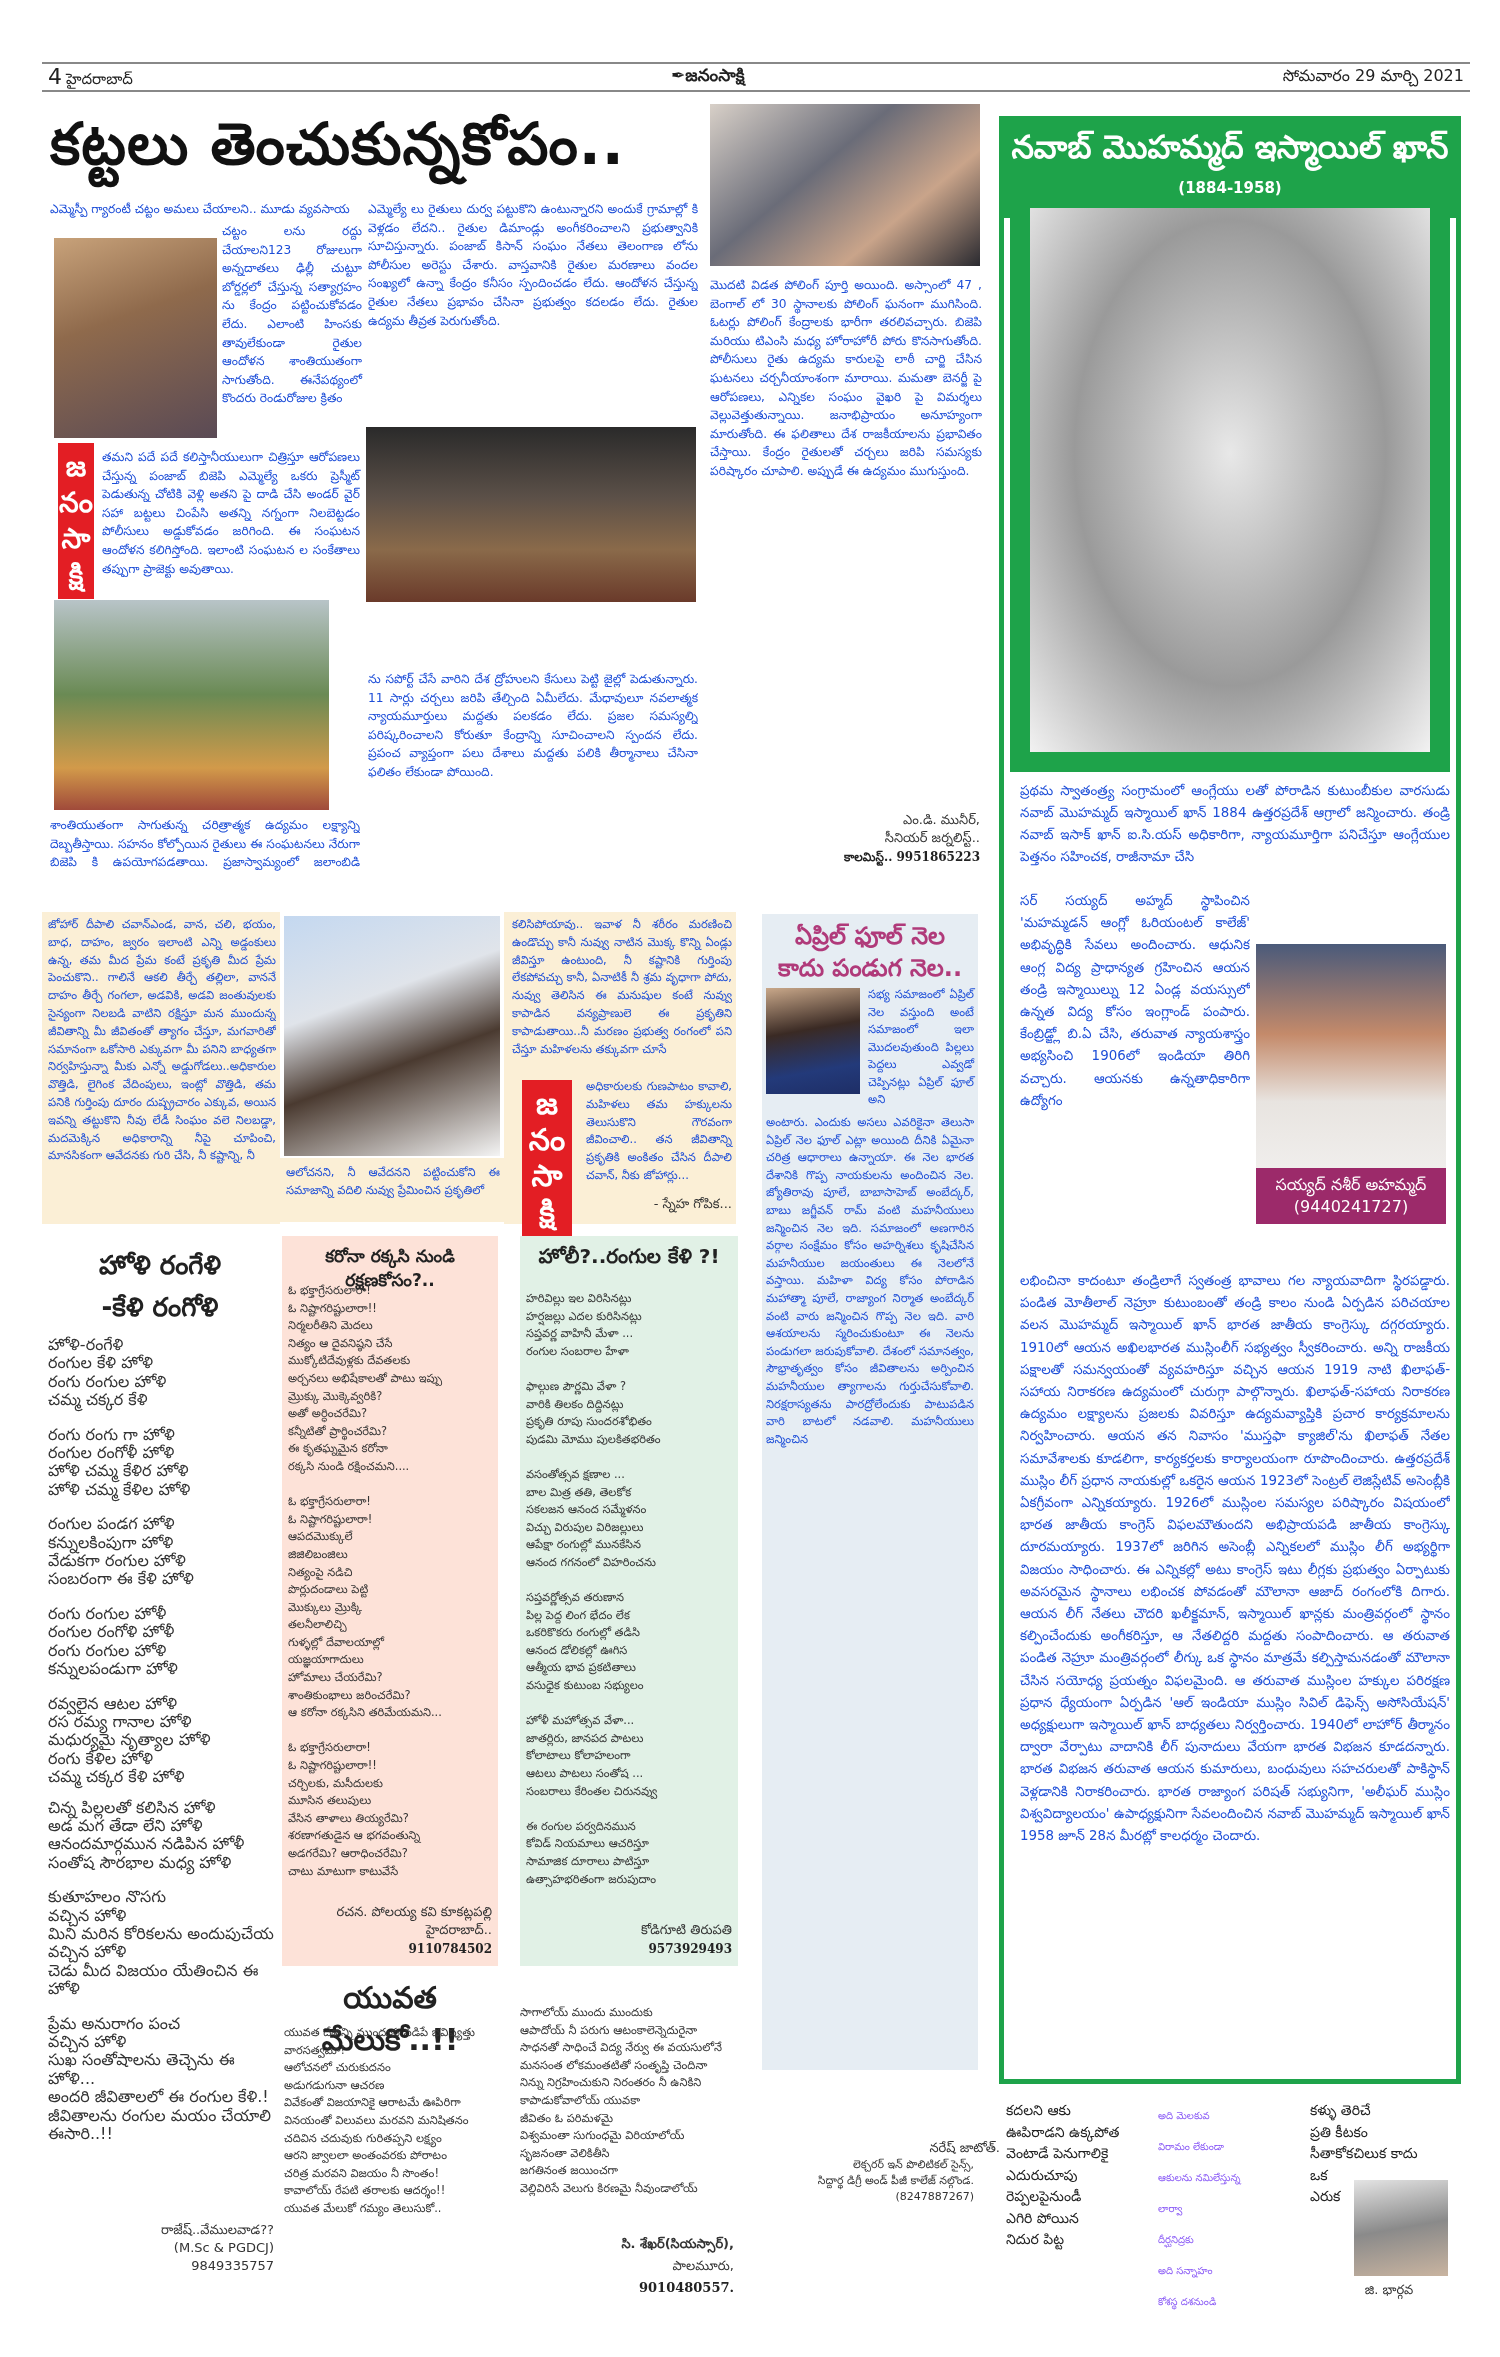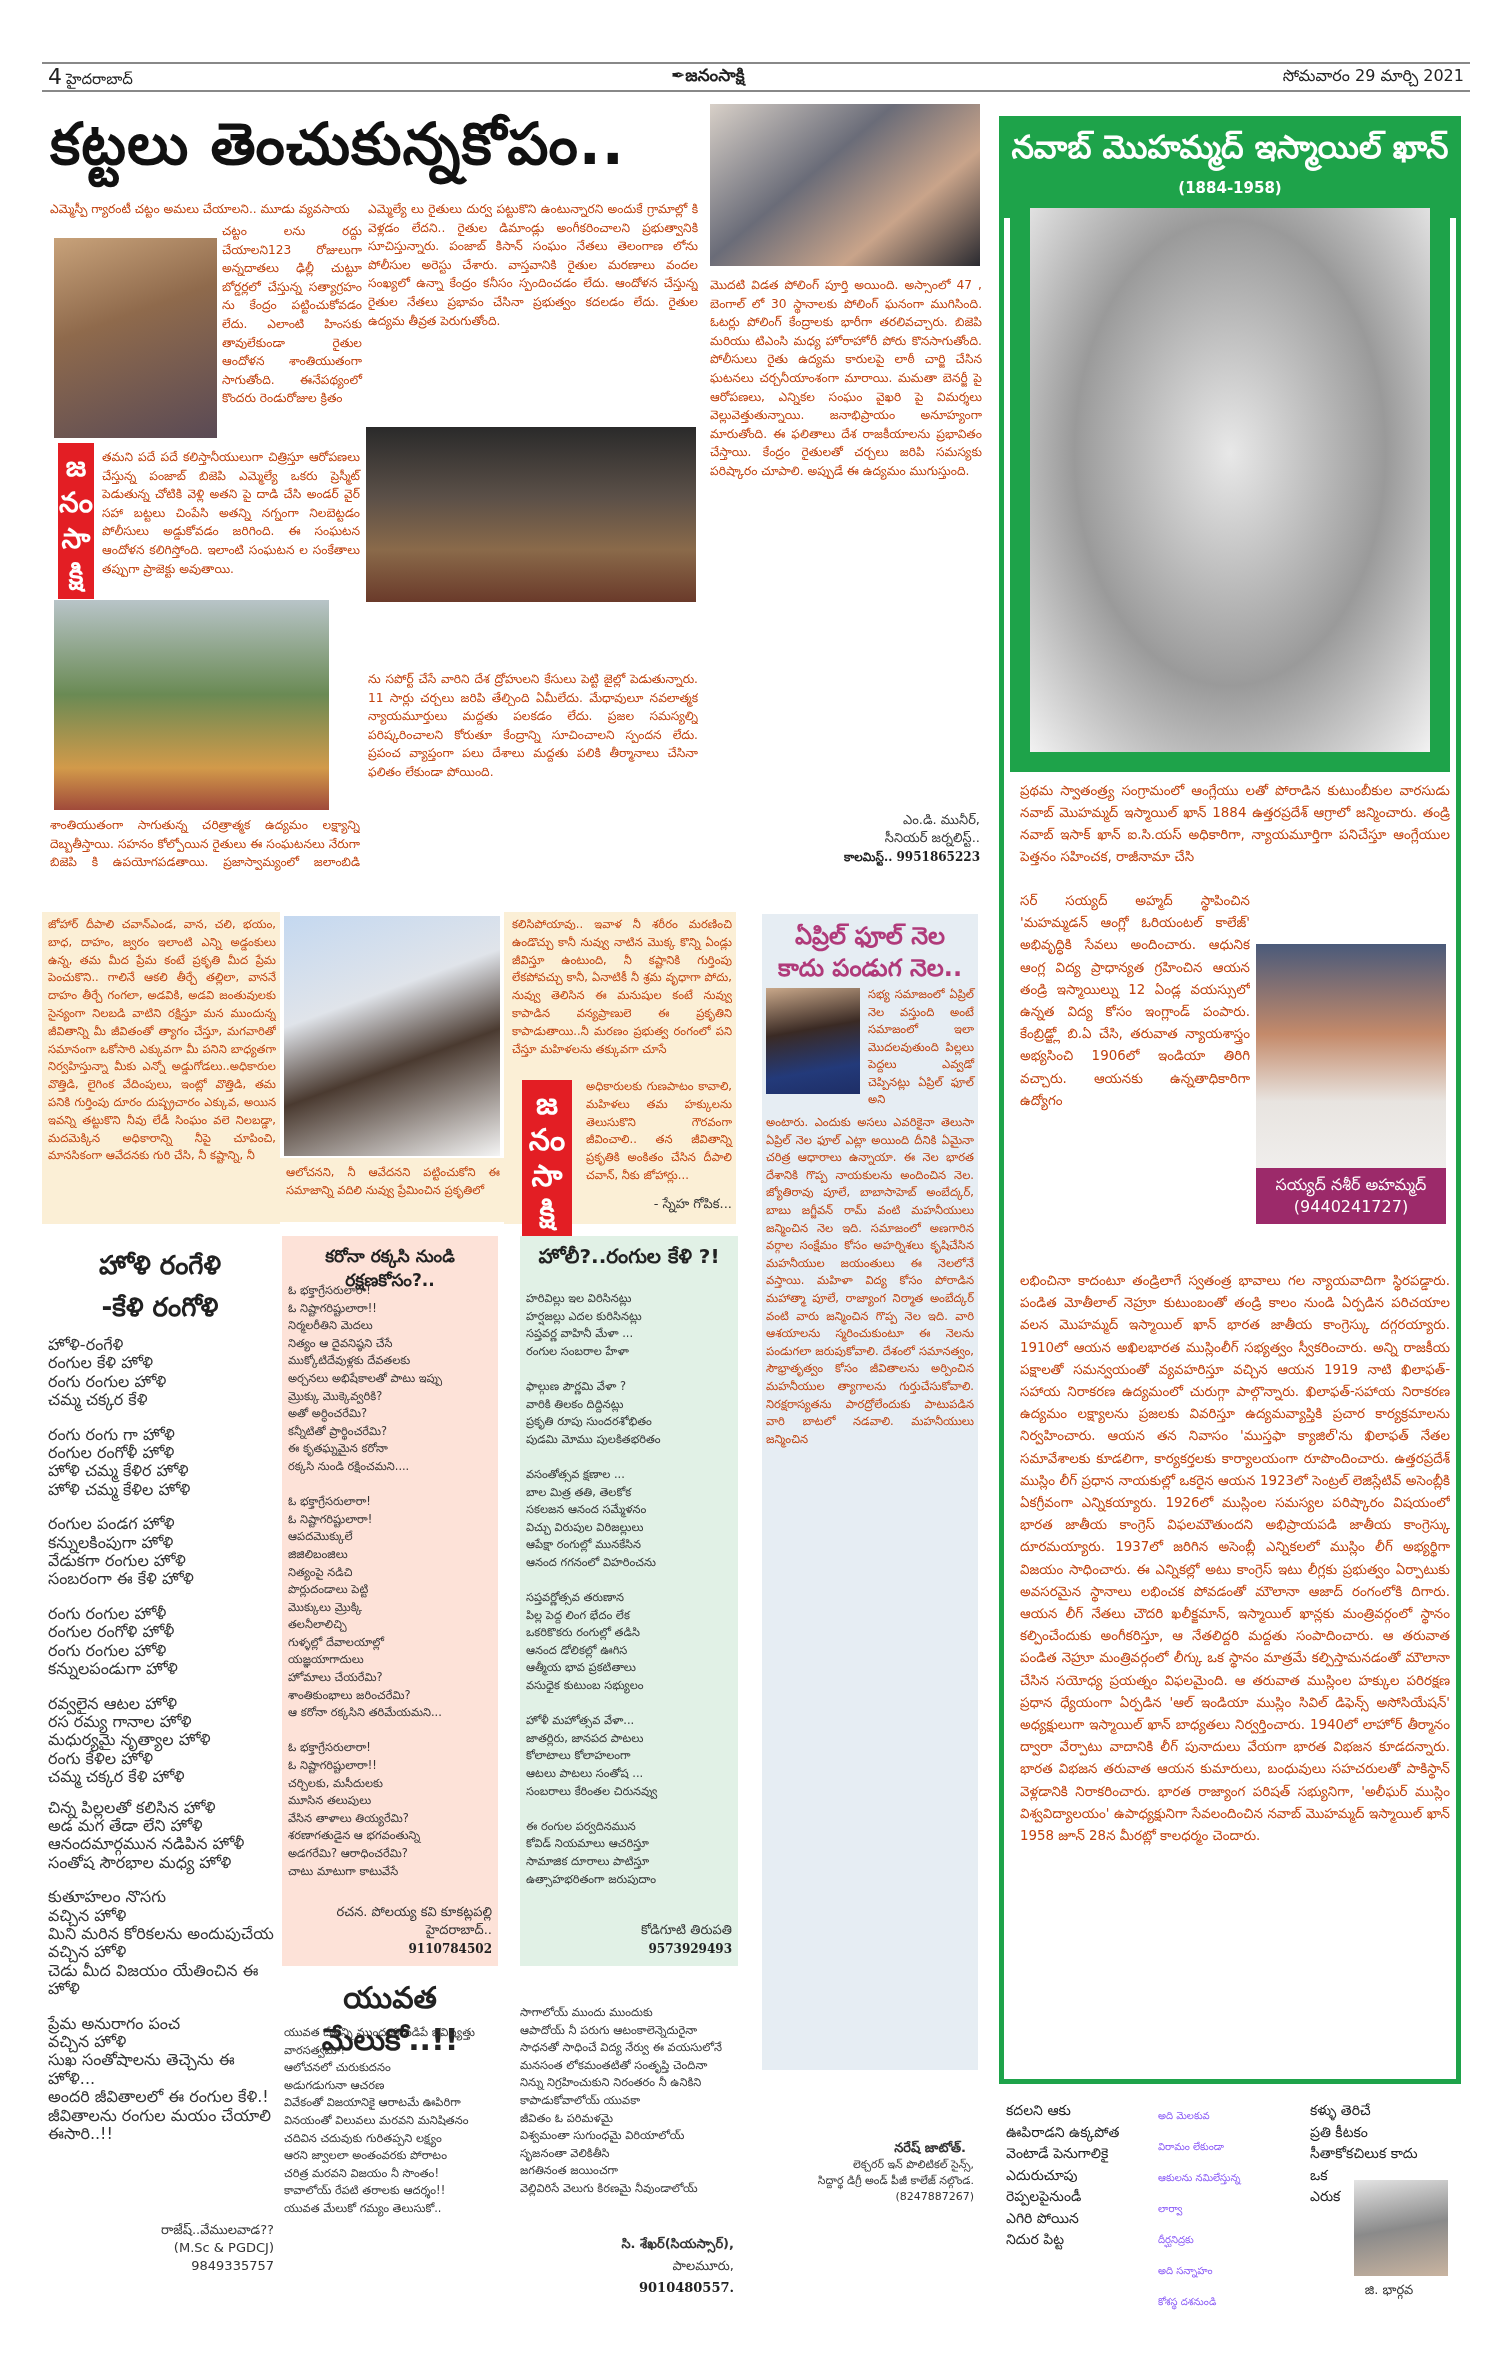--- a/index.html
+++ b/index.html
@@ -4,21 +4,21 @@
 <style>
 *{box-sizing:border-box;margin:0;padding:0}
 body{width:1500px;height:2357px;background:#fff;font-family:"DejaVu Sans",sans-serif;color:#222;position:relative;overflow:hidden}
 .abs{position:absolute}
 .hdr{left:42px;top:62px;width:1428px;height:30px;border-top:2px solid #888;border-bottom:2px solid #888;display:flex;align-items:center;justify-content:space-between;padding:0 6px}
 .hdr .pg{font-weight:bold;font-size:22px}
 .hdr .pg span{font-size:15px;font-weight:normal;margin-left:4px}
 .hdr .logo{font-weight:bold;font-size:17px}
 .hdr .date{font-size:16px}
 .headline{left:50px;top:110px;width:640px;font-size:58px;font-weight:bold;letter-spacing:1px;color:#111}
-.body{font-size:12.2px;line-height:18.6px;text-align:justify;color:#c2410c}
+.body{font-size:12.2px;line-height:18.6px;text-align:justify;color:#1d4ed8}
 .photo{background:#8a8a8a;overflow:hidden}
 .ph-man{background:linear-gradient(160deg,#c8a27a 0%,#8f6a4c 40%,#5a4a55 100%)}
 .ph-crowd{background:linear-gradient(180deg,#b8c4c8 0%,#6a8a54 45%,#d29a4a 80%,#a04a3a 100%)}
 .ph-night{background:linear-gradient(180deg,#2a2a2a 0%,#5b5048 40%,#8a6a4a 70%,#6a3a2a 100%)}
 .ph-scuffle{background:linear-gradient(140deg,#d8d0c8 0%,#6a6c78 40%,#c9a48a 70%,#2a2a30 100%)}
 .ph-sketch{background:radial-gradient(ellipse at 50% 45%,#e8e8e8 0%,#9a9a9a 55%,#f2f2f2 100%)}
 .ph-speaker{background:linear-gradient(160deg,#c4d8f0 0%,#e0e4ea 35%,#4a3a30 60%,#f4f4f4 100%)}
 .ph-young{background:linear-gradient(170deg,#c9a88a 0%,#3a2a24 40%,#233a7a 75%,#1e2e66 100%)}
 .ph-old{background:linear-gradient(180deg,#4a5a7a 0%,#c48a6a 40%,#e8e4e0 70%,#f0eeec 100%)}
 .ph-poet{background:linear-gradient(170deg,#e4e4e4 0%,#8a8a8a 50%,#c9b4a0 100%)}
@@ -104,21 +104,21 @@
 
 <div class="abs blue" style="left:762px;top:914px;width:216px;height:1156px"></div>
 <div class="abs" style="left:762px;top:920px;width:216px;text-align:center;color:#b03a7a;font-size:24px;font-weight:bold;line-height:32px">
   <div>ఏప్రిల్ ఫూల్ నెల</div>
   <div>కాదు పండుగ నెల..</div>
 </div>
 <div class="abs photo ph-young" style="left:766px;top:988px;width:94px;height:106px"></div>
 <div class="abs body" style="left:868px;top:986px;width:106px;font-size:11.5px;line-height:17.5px">సభ్య సమాజంలో ఏప్రిల్ నెల వస్తుంది అంటే సమాజంలో ఇలా మొదలవుతుంది పిల్లలు పెద్దలు ఎవ్వడో చెప్పినట్లు ఏప్రిల్ ఫూల్ అని</div>
 <div class="abs body" style="left:766px;top:1114px;width:208px;height:950px;overflow:hidden;font-size:11.5px;line-height:17.6px">అంటారు. ఎందుకు అసలు ఎవరికైనా తెలుసా ఏప్రిల్ నెల ఫూల్ ఎట్లా అయింది దీనికి ఏమైనా చరిత్ర ఆధారాలు ఉన్నాయా. ఈ నెల భారత దేశానికి గొప్ప నాయకులను అందించిన నెల. జ్యోతిరావు పూలే, బాబాసాహెబ్ అంబేద్కర్, బాబు జగ్జీవన్ రామ్ వంటి మహనీయులు జన్మించిన నెల ఇది. సమాజంలో అణగారిన వర్గాల సంక్షేమం కోసం అహర్నిశలు కృషిచేసిన మహనీయుల జయంతులు ఈ నెలలోనే వస్తాయి. మహిళా విద్య కోసం పోరాడిన మహాత్మా పూలే, రాజ్యాంగ నిర్మాత అంబేద్కర్ వంటి వారు జన్మించిన గొప్ప నెల ఇది. వారి ఆశయాలను స్మరించుకుంటూ ఈ నెలను పండుగలా జరుపుకోవాలి. దేశంలో సమానత్వం, సౌభ్రాతృత్వం కోసం జీవితాలను అర్పించిన మహనీయుల త్యాగాలను గుర్తుచేసుకోవాలి. నిరక్షరాస్యతను పారద్రోలేందుకు పాటుపడిన వారి బాటలో నడవాలి. మహనీయులు జన్మించిన</div>
 
-<div class="abs sig" style="left:754px;top:2140px;width:212px;font-weight:bold">నరేష్ జాటోత్.</div>
+<div class="abs sig" style="left:788px;top:2140px;width:212px;font-weight:normal">నరేష్ జాటోత్.</div>
 <div class="abs sig" style="left:762px;top:2158px;width:212px;font-size:11px">లెక్చరర్ ఇన్ పొలిటికల్ సైన్స్,</div>
 <div class="abs sig" style="left:762px;top:2174px;width:212px;font-size:11px">సిద్దార్థ డిగ్రీ అండ్ పీజీ కాలేజ్ నల్గొండ.</div>
 <div class="abs sig" style="left:762px;top:2190px;width:212px;font-size:11px">(8247887267)</div>
 
 <div class="abs ttl" style="left:50px;top:1244px;width:220px;text-align:center;font-size:26px;line-height:42px">
   <div>హోళి రంగేళి</div>
   <div>-కేళి రంగోళి</div>
 </div>
 <div class="abs" style="left:48px;top:1336px;width:226px">
   <div class="poem" style="margin-bottom:16px">హోళి-రంగేళి

